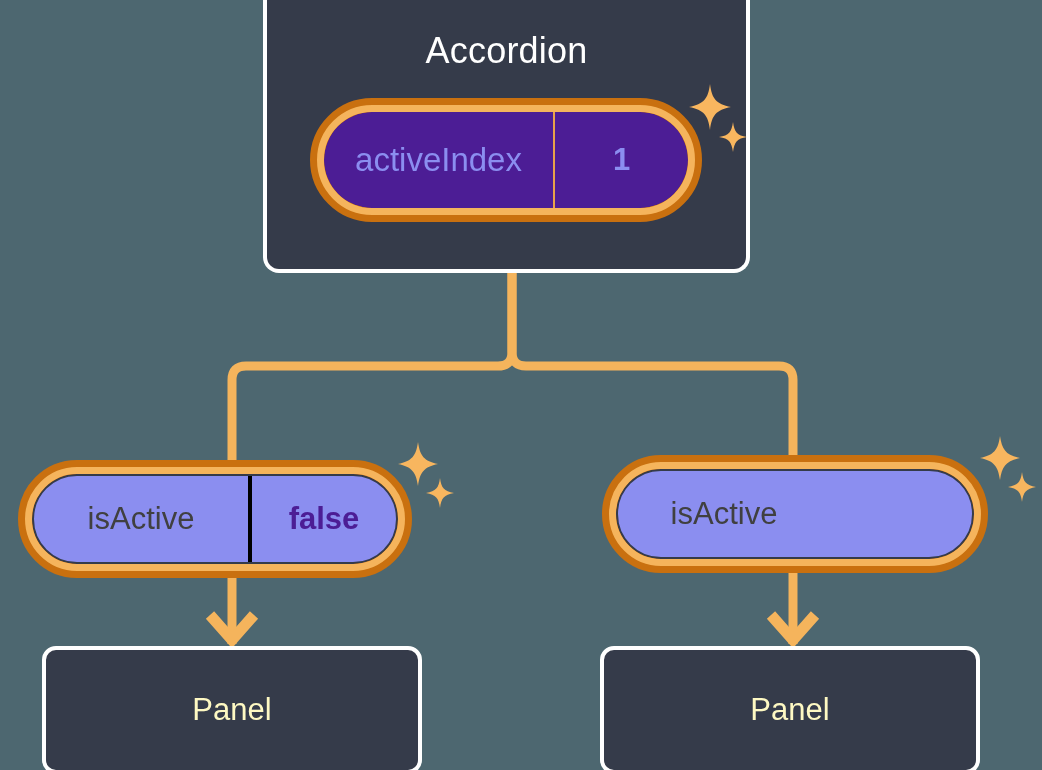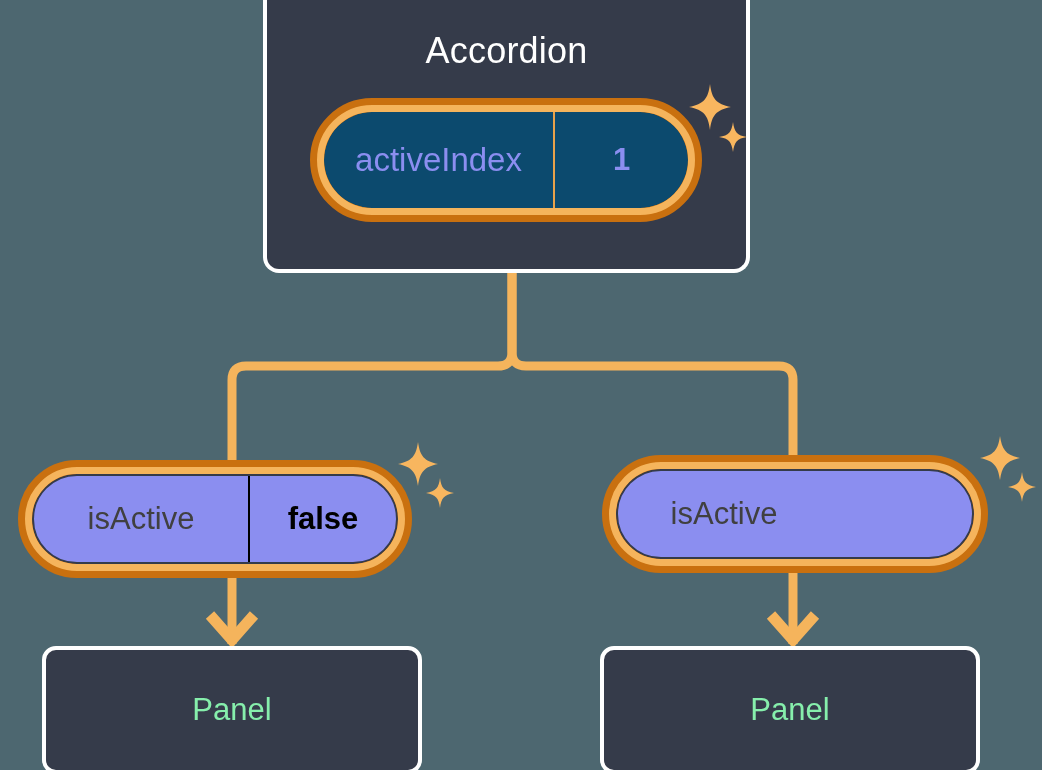--- a/index.html
+++ b/index.html
@@ -65,21 +65,21 @@
     height: 128px;
     border-radius: 14px;
     display: flex;
     align-items: center;
     justify-content: center;
   }
   #panel-left  { left: 42px;  top: 646px; }
   #panel-right { left: 600px; top: 646px; }
 
   .panel-label {
-    color: #86efac;
+    color: #fef9c3;
     font-size: 31px;
     font-weight: 400;
   }
 
   
   .pill {
     position: absolute;
     box-sizing: border-box;
     display: flex;
     align-items: stretch;
@@ -114,21 +114,21 @@
   }
 
   
   #pill-active-index {
     left: 310px;
     top: 98px;
     width: 392px;
     height: 124px;
   }
   #pill-active-index .pill-core {
-    background: #0c4a6e;
+    background: #4c1d95;
     border: none;
   }
   #pill-active-index .pill-key {
     flex: 0 0 229px;
     color: #8b8ef0;
     font-size: 33px;
     font-weight: 400;
   }
   #pill-active-index .pill-val {
     flex: 1 1 auto;
@@ -144,22 +144,22 @@
   .pill-purple .pill-core {
     background: #8b8ef0;
     border: 2px solid #353b4a;
   }
   .pill-purple .pill-key {
     color: #404040;
     font-size: 31px;
     font-weight: 400;
   }
   .pill-purple .pill-val {
-    border-left: 2px solid #000000;
-    color: #000000;
+    border-left: 4px solid #000000;
+    color: #4c1d95;
     font-size: 31px;
     font-weight: 700;
   }
 
   #pill-is-active-false {
     left: 18px;
     top: 460px;
     width: 394px;
   }
   #pill-is-active-false .pill-key { flex: 0 0 214px; }

